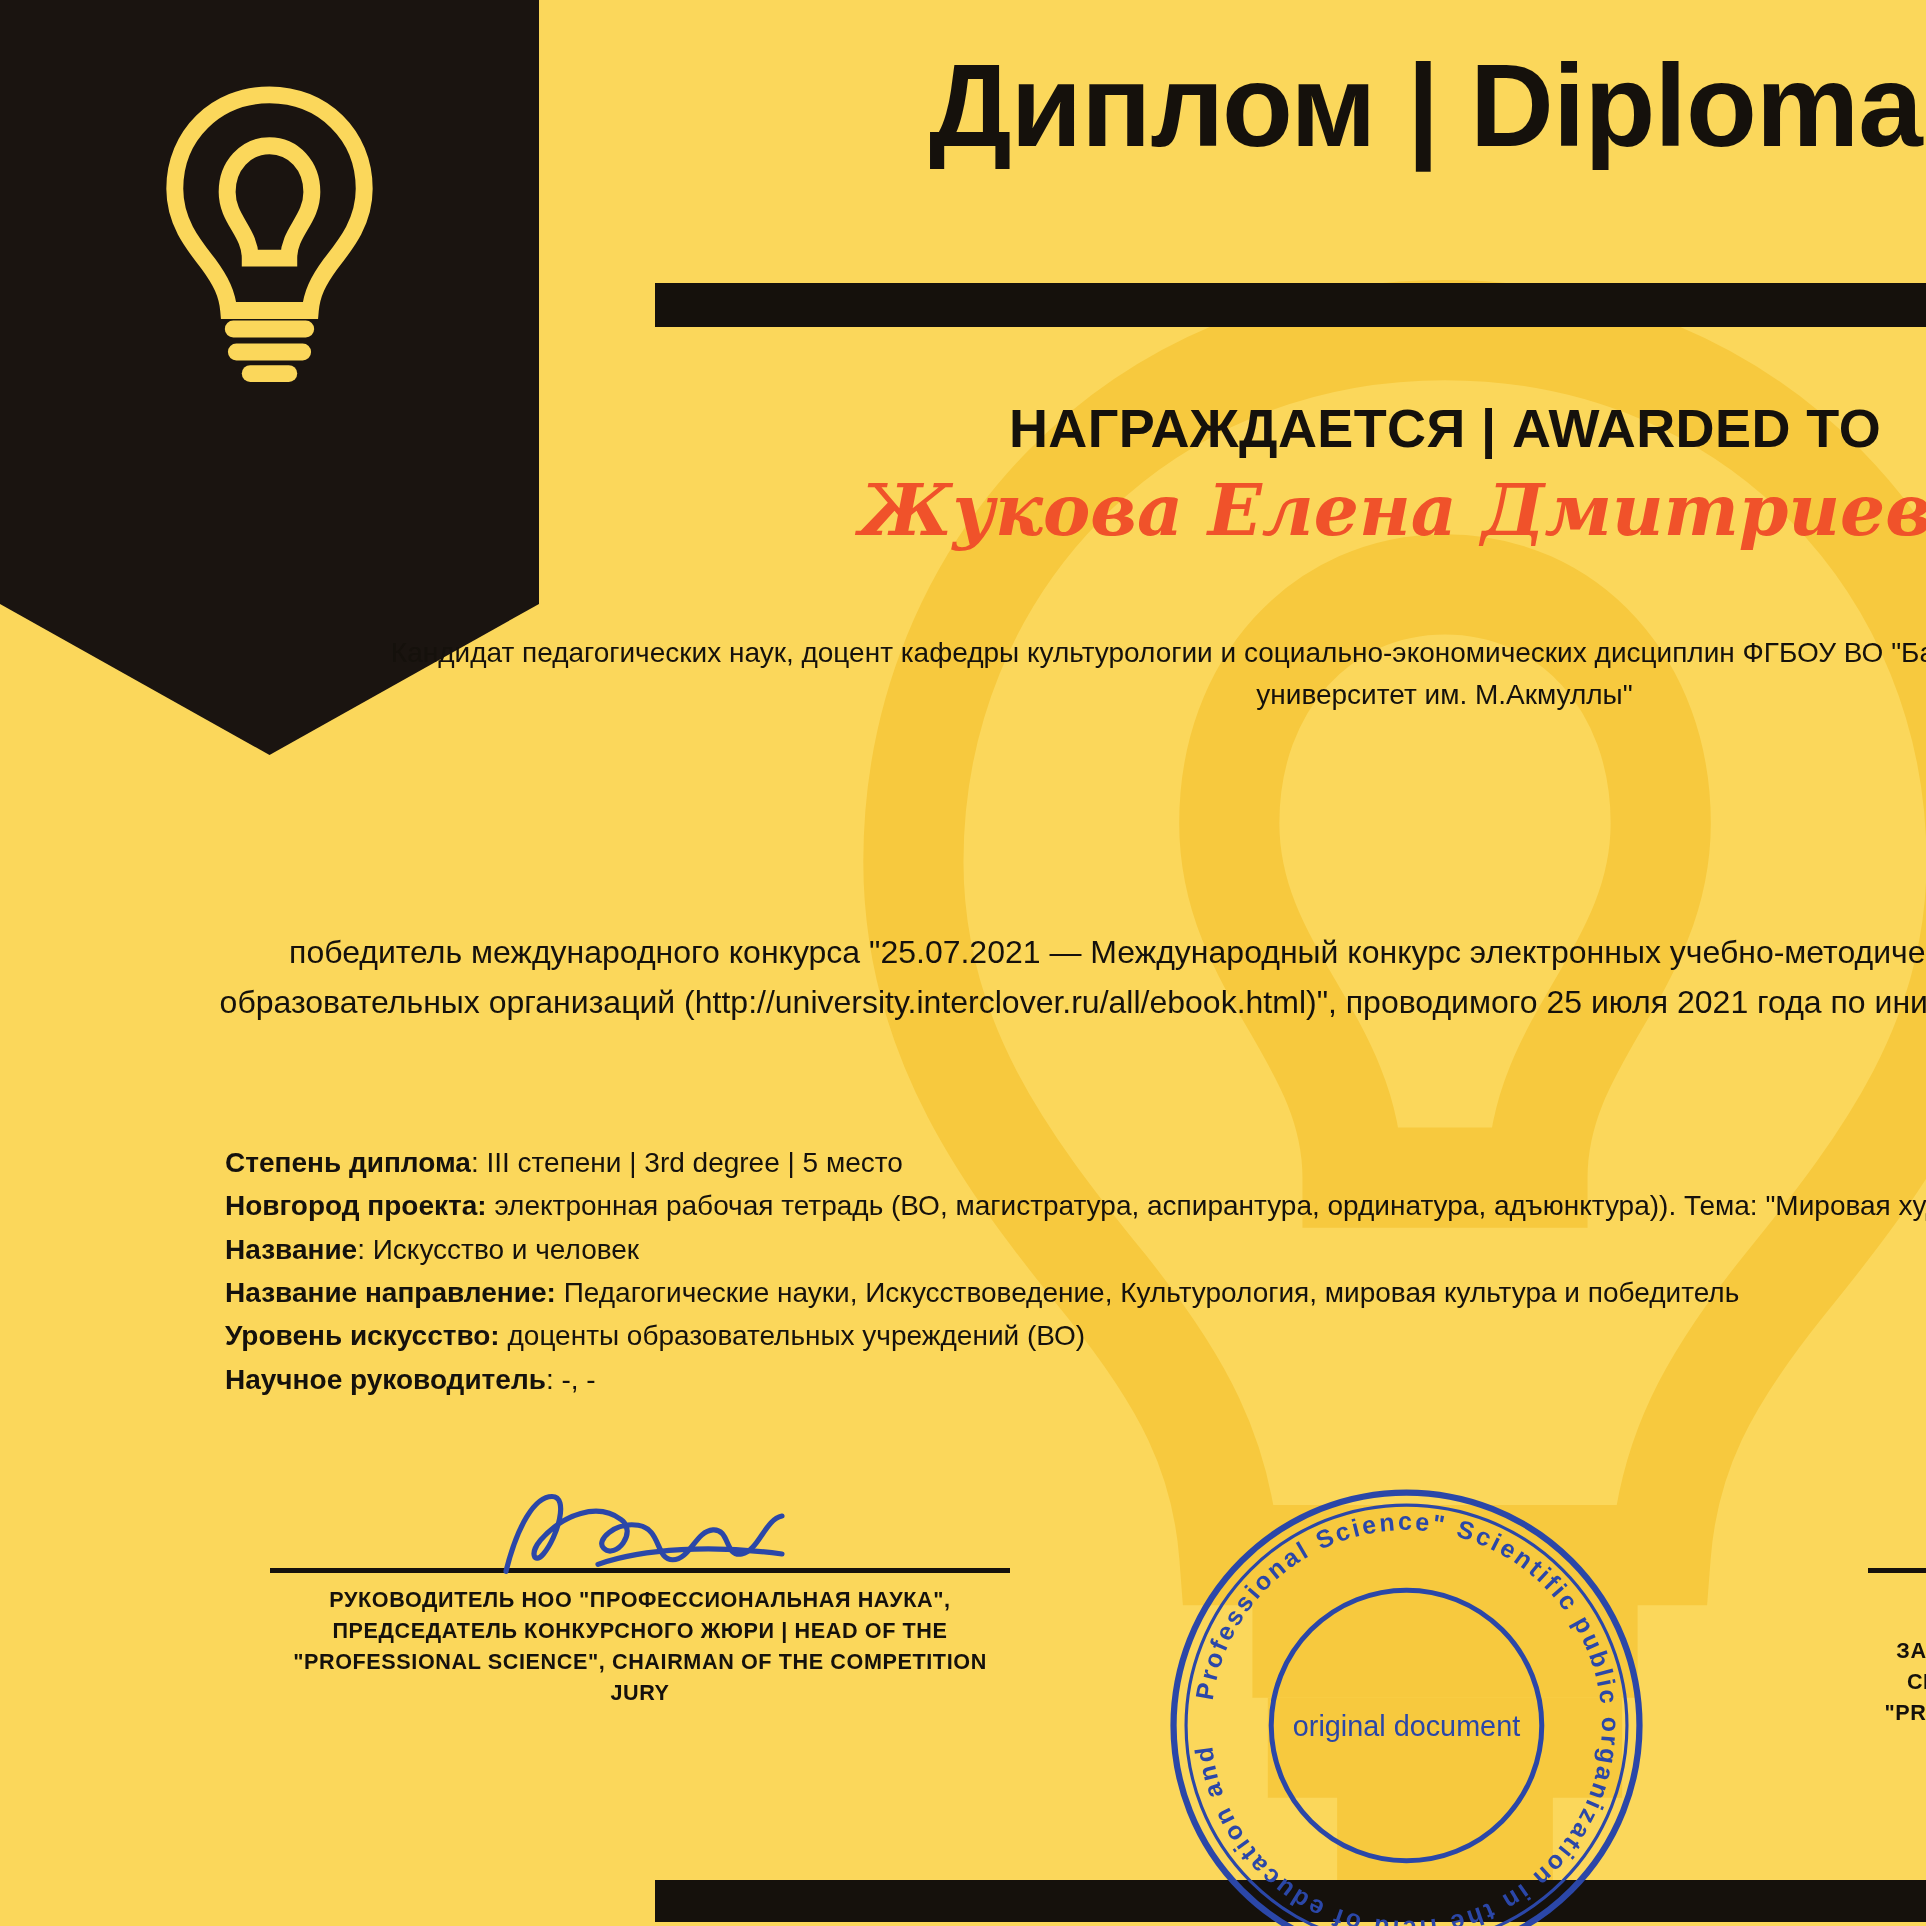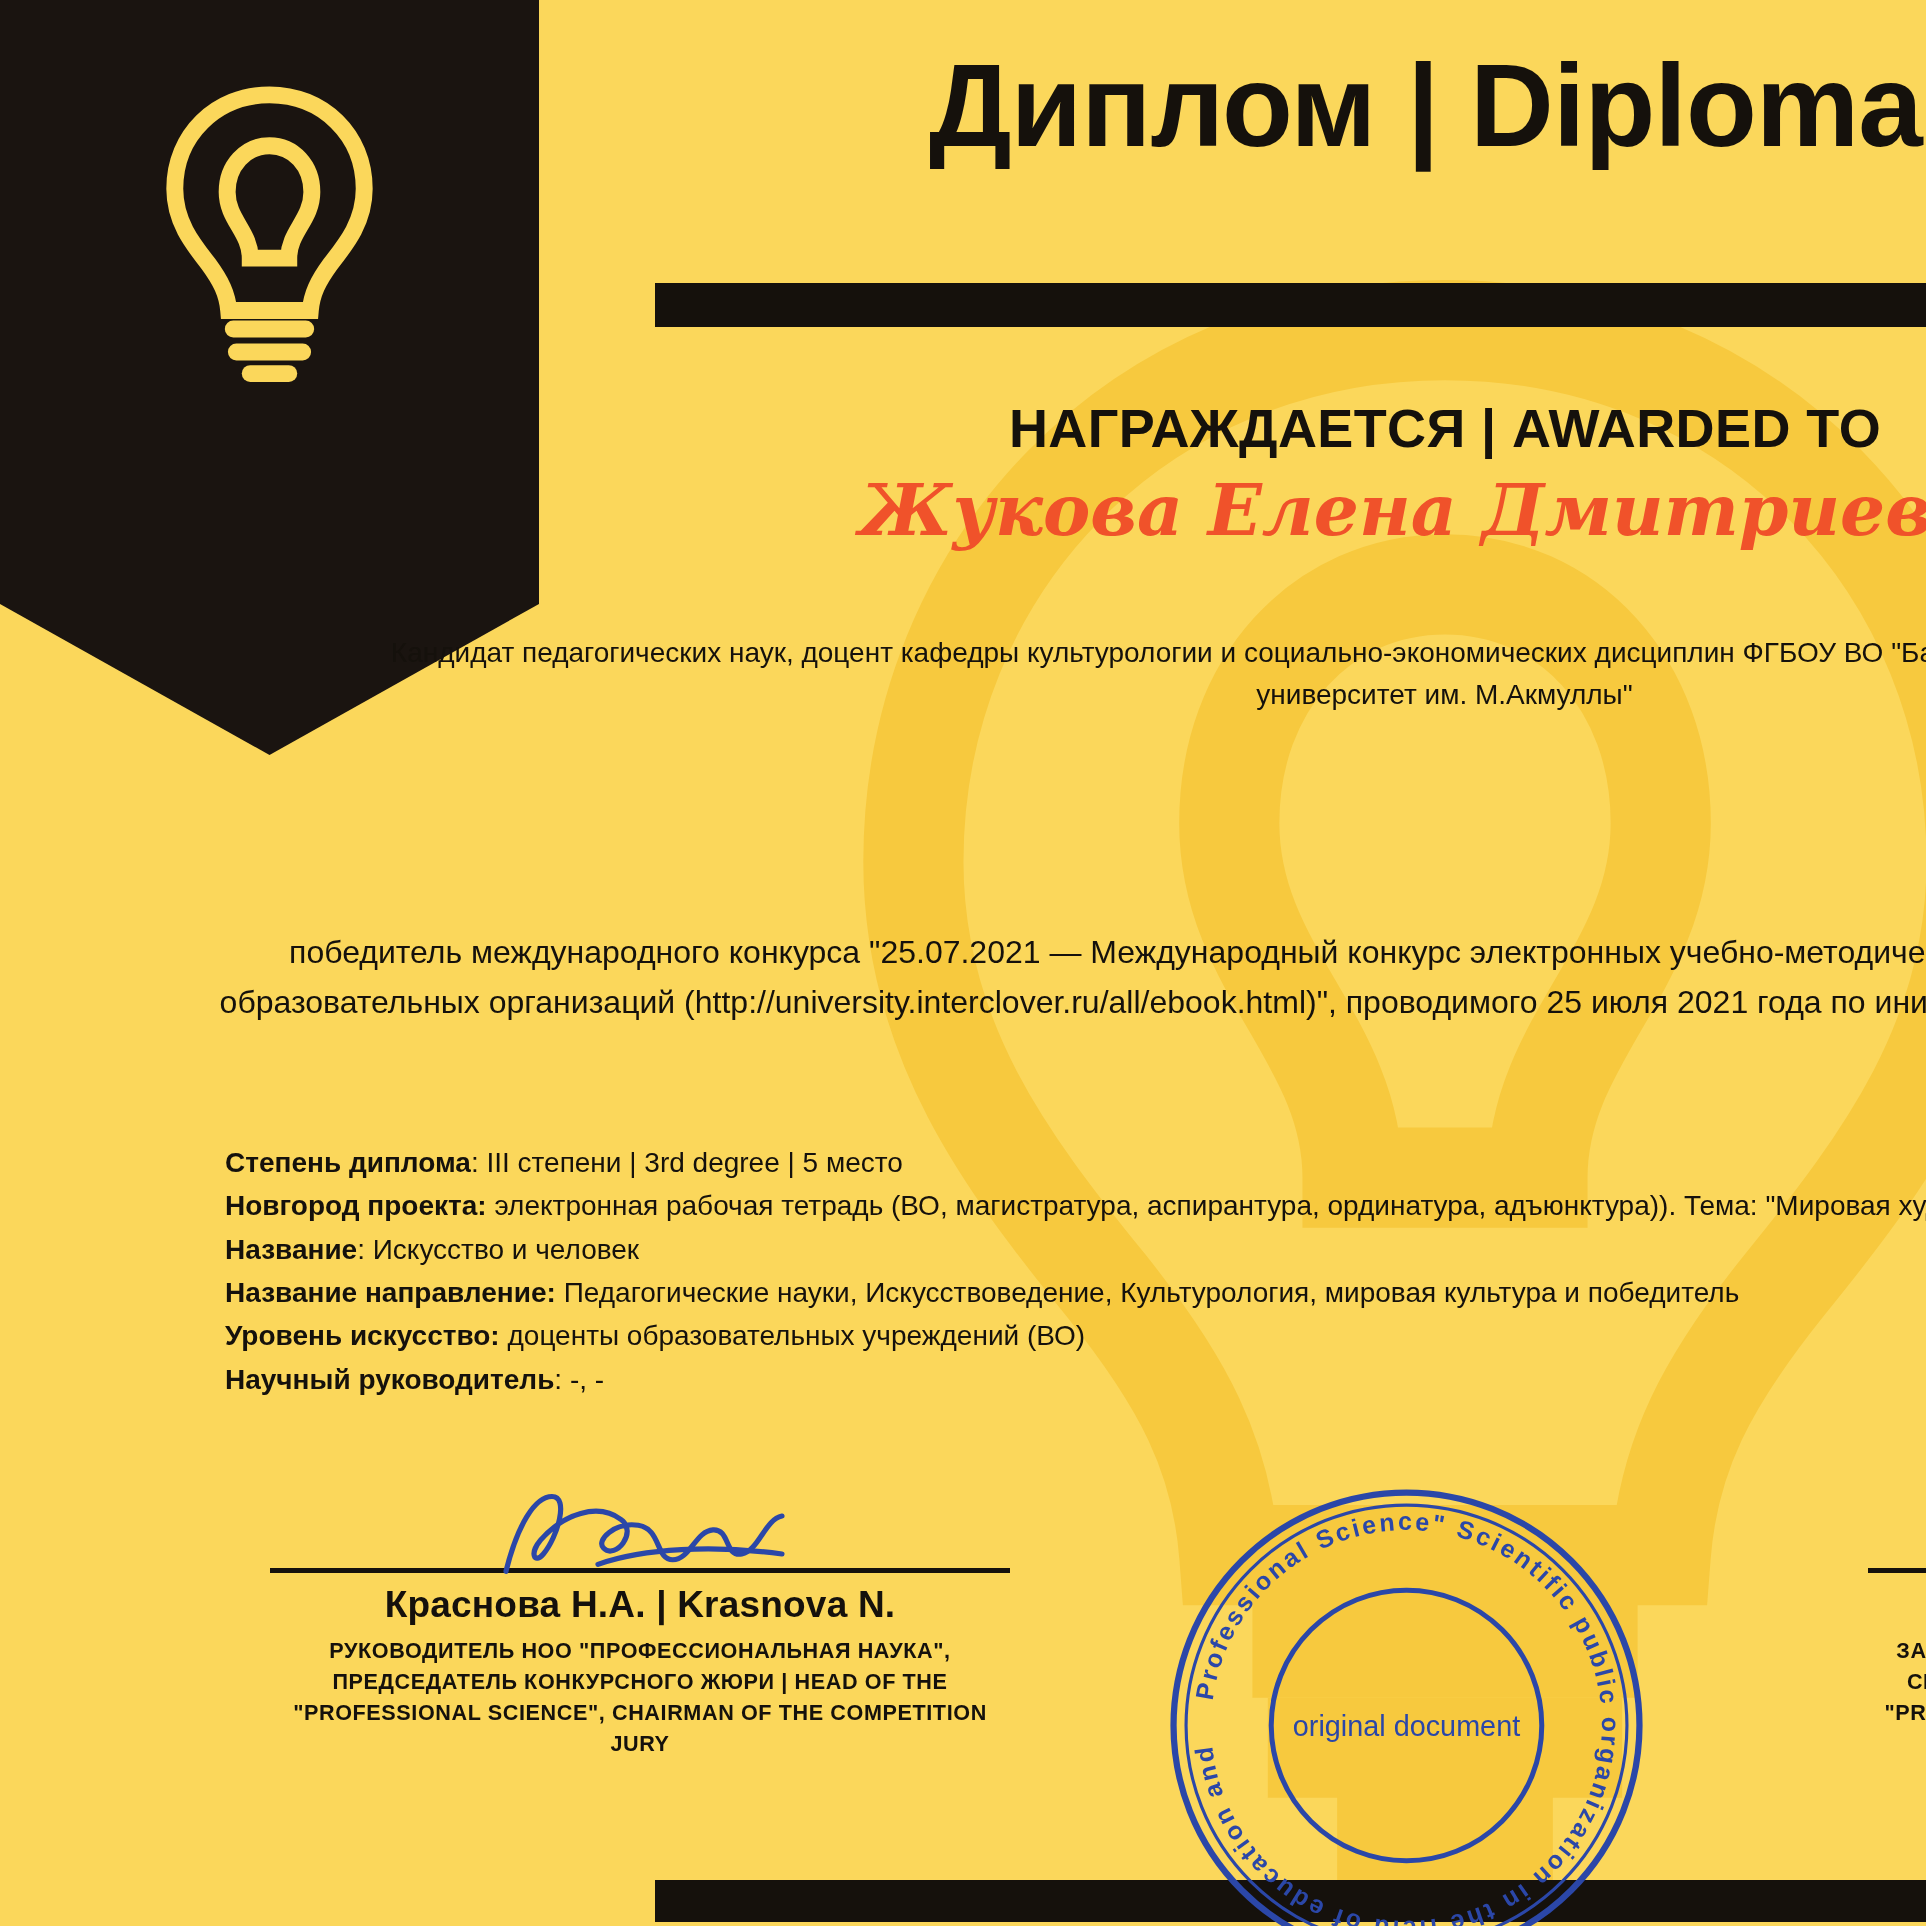--- a/index.html
+++ b/index.html
@@ -252,35 +252,34 @@
     <div class="row">
       <b>Название</b><span>: </span><span>Искусство и человек</span>
     </div>
     <div class="row">
       <b>Название направление:</b><span> </span><span>Педагогические науки, Искусствоведение, Культурология, мировая культура и победитель</span>
     </div>
     <div class="row">
       <b>Уровень искусство:</b><span> </span><span>доценты образовательных учреждений (ВО)</span>
     </div>
     <div class="row">
-      <b>Научный руководитель</b><span>: </span><span>-, -</span>
+      <b>Научное руководитель</b><span>: </span><span>-, -</span>
     </div>
   </div>
 
   <div class="sig sig-left">
     <div class="scribble scribble-left">
       <svg viewBox="0 0 600 160" xmlns="http://www.w3.org/2000/svg">
         <g fill="none" stroke="#2b47a8" stroke-width="9" stroke-linecap="round">
           <path d="M40 150 C60 70 90 20 120 20 C150 20 130 90 105 120 C90 138 80 120 100 96 C140 50 200 30 240 60 C270 82 230 130 210 110 C195 96 230 64 270 70 C310 76 300 130 330 130 C360 130 370 80 400 78 C430 76 420 126 450 120 C480 114 490 60 520 54"></path>
           <path d="M200 138 C280 110 400 104 520 120"></path>
         </g>
       </svg>
     </div>
     <div class="sig-line"></div>
-    <div class="sig-name">Краснова Н.А. | Krasnova N.</div>
     <div class="sig-role">РУКОВОДИТЕЛЬ НОО "ПРОФЕССИОНАЛЬНАЯ НАУКА", ПРЕДСЕДАТЕЛЬ КОНКУРСНОГО ЖЮРИ | HEAD OF THE "PROFESSIONAL SCIENCE", CHAIRMAN OF THE COMPETITION JURY</div>
   </div>
 
   <div class="sig sig-right">
 
     <div class="sig-line"></div>
     <div class="sig-name">Канаева Ю.О. | Kanaeva Yu.</div>
     <div class="sig-role">ЗАМ. РУКОВОДИТЕЛЯ НОО "ПРОФЕССИОНАЛЬНАЯ НАУКА", СЕКРЕТАРЬ КОНКУРСНОГО ЖЮРИ | DEPUTY HEAD OF THE "PROFESSIONAL SCIENCE", SECRETARY OF THE COMPETITION JURY</div>
   </div>
 

